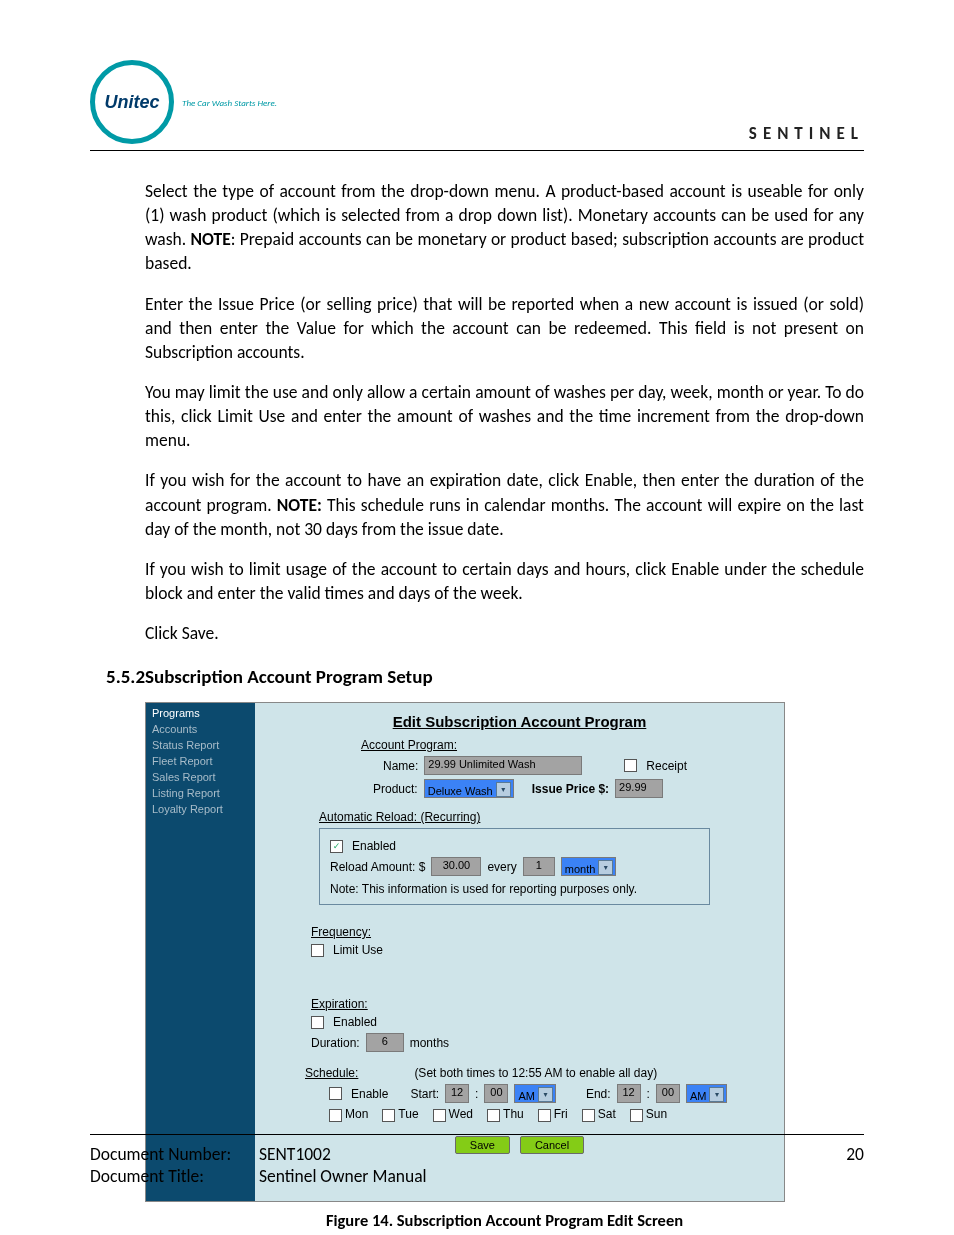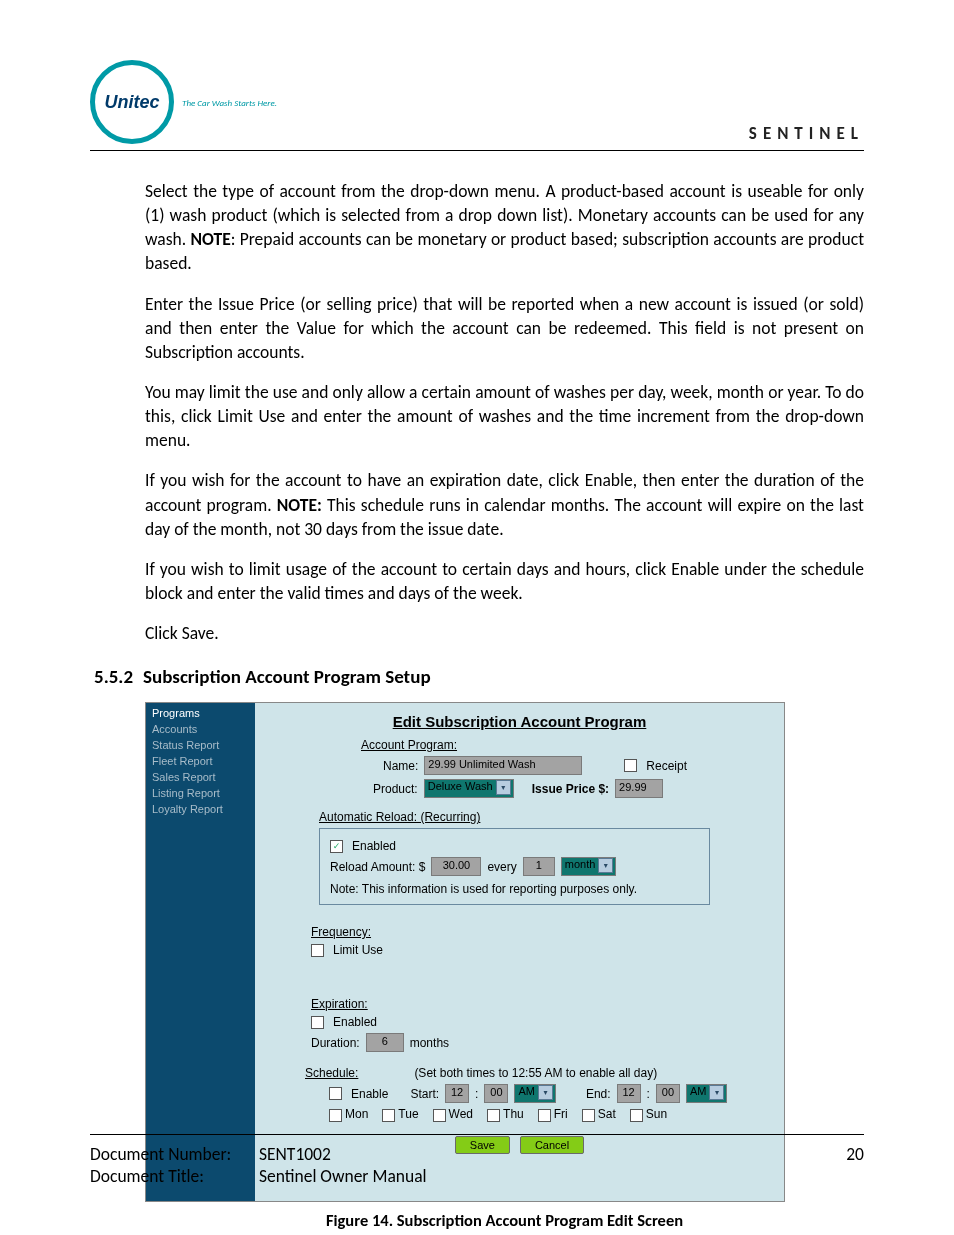--- a/index.html
+++ b/index.html
@@ -37,22 +37,22 @@
     font-family: Calibri, Arial, sans-serif;
   }
   .body-text {
     margin-left: 55px;
     font-size: 17.5px;
     line-height: 1.38;
     text-align: justify;
   }
   .body-text p { margin: 0 0 16px 0; }
   .sec-head {
-    font-size: 19px; font-weight: bold; margin: 20px 0 14px 4px;
-    display: flex; gap: 10px; align-items: center;
+    font-size: 19px; font-weight: bold; margin: 20px 0 14px 16px;
+    display: flex;  align-items: center;
   }
   .figure-wrap { margin-left: 55px; }
   .shot {
     width: 638px; height: 498px;
     border: 1px solid #888;
     background: #cfe4e9;
     font-family: Arial, Helvetica, sans-serif;
     font-size: 12px;
     display: flex;
     position: relative;
@@ -69,22 +69,22 @@
     text-align: center; font-size: 15px; font-weight: bold;
     text-decoration: underline; margin: 4px 0 8px 0;
   }
   .lbl { font-size: 12px; }
   .sub { text-decoration: underline; font-size: 12px; margin: 6px 0 4px 0; }
   .row { display: flex; align-items: center; gap: 6px; margin: 4px 0; flex-wrap: wrap; }
   .in {
     border: 1px solid #7a7a7a; background: #a3a3a3; font-size: 11px;
     padding: 1px 3px; height: 15px; box-sizing: content-box;
   }
-  .sel { border: 1px solid #7a7a7a; background: #0f766e; font-size: 11px; height: 17px;
-         display: inline-flex; align-items: flex-start; padding: 0 2px 0 3px; gap: 3px; }
+  .sel { border: 1px solid #7a7a7a; background: #3b82f6; font-size: 11px; height: 17px;
+         display: inline-flex; align-items: flex-end; padding: 0 2px 0 3px; gap: 3px; }
   .sel .arr { width: 13px; height: 13px; background: #b7cde0; font-size: 8px; text-align: center;
               line-height: 13px; border: 1px solid #5a7a95; color: #2a4a65; }
   .cb { display: inline-block; width: 11px; height: 11px; border: 1px solid #555;
         background: #fff; font-size: 10px; line-height: 9px; text-align: center;
         vertical-align: middle; margin-right: 3px; }
   .cb.on::before { content: "✓"; color: #2a6; font-size: 9px; }
   .group {
     border: 1px solid #6a8aa0; padding: 6px 10px 8px 10px; margin: 0 58px 0 16px;
   }
   .cols { display: flex; gap: 30px; margin-top: 14px; }

